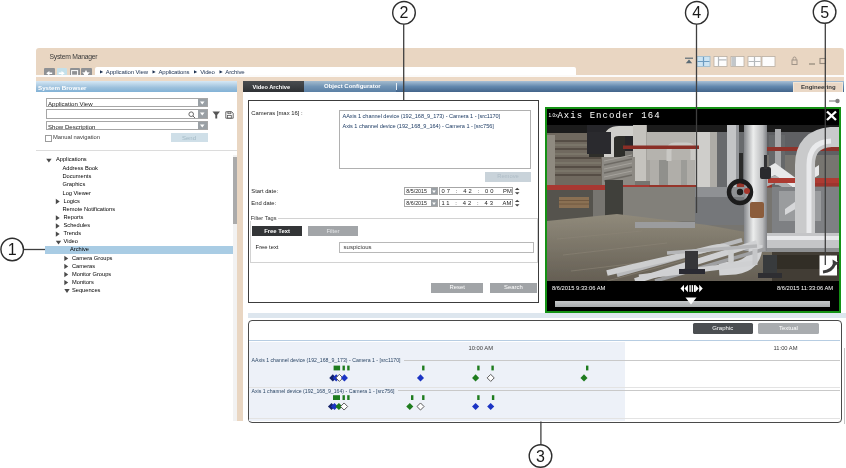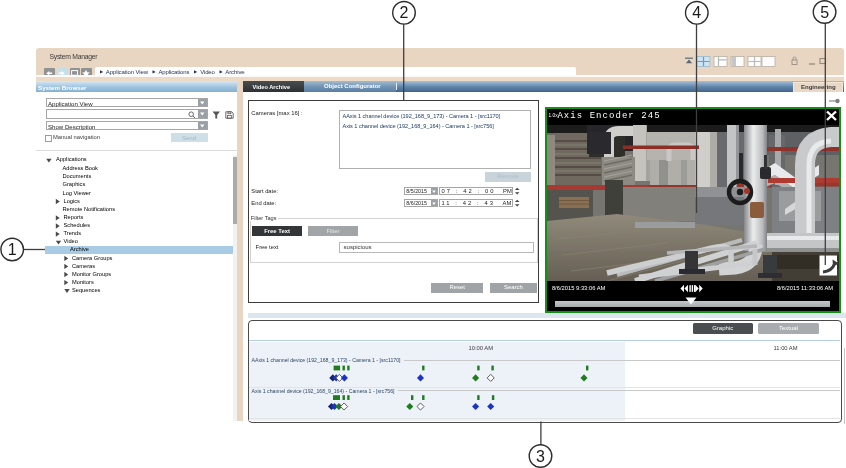--- a/index.html
+++ b/index.html
@@ -188,21 +188,21 @@
 <div class="abs" style="left:252.3px;top:225.5px;width:49.5px;height:10.1px;background:#333537;text-align:center;font-size:5.9px;font-weight:bold;color:#fff;line-height:10.1px;">Free Text</div>
 <div class="abs" style="left:308.2px;top:225.5px;width:49.5px;height:10.1px;background:#a2a5a8;text-align:center;font-size:5.9px;color:#e4e6e8;line-height:10.1px;">Filter</div>
 <div class="txt" style="left:255.6px;top:244.3px;font-size:5.8px;color:#222;">Free text</div>
 <div class="abs" style="left:339px;top:241.5px;width:195px;height:11.5px;border:1px solid #b8b8b8;box-sizing:border-box;background:#fff;"></div>
 <div class="txt" style="left:343.6px;top:244.3px;font-size:6px;color:#333;">suspicious</div>
 <div class="abs" style="left:431.2px;top:283.4px;width:52px;height:9.9px;background:#a1a4a7;text-align:center;font-size:5.9px;color:#fff;line-height:9.9px;">Reset</div>
 <div class="abs" style="left:489.7px;top:283.4px;width:47.3px;height:9.9px;background:#a1a4a7;text-align:center;font-size:5.9px;color:#fff;line-height:9.9px;">Search</div>
 
 <div class="abs" style="left:545px;top:107px;width:296px;height:206px;border:2px solid #149114;box-sizing:border-box;background:#000;"></div>
 <div class="txt" style="left:548.5px;top:112.5px;font-size:4.8px;color:#fff;">1.0x</div>
-<div class="txt" style="left:557.4px;top:111px;font-family:'Liberation Mono',monospace;font-size:9px;letter-spacing:1.05px;color:#fff;">Axis Encoder 245</div>
+<div class="txt" style="left:557.4px;top:111px;font-family:'Liberation Mono',monospace;font-size:9px;letter-spacing:1.05px;color:#fff;">Axis Encoder 164</div>
 <svg class="abs" style="left:825px;top:110px;" width="13" height="12">
     <path d="M2 1.5 L11 10 M11 1.5 L2 10" stroke="#fff" stroke-width="2.4"></path>
   </svg>
 
 <svg class="abs" style="left:547px;top:124.5px;" width="292" height="156" viewBox="0 0 292 156">
   <defs>
     <filter id="pb" x="-5%" y="-5%" width="110%" height="110%">
         <feGaussianBlur stdDeviation="0.7"></feGaussianBlur>
       </filter>
     <linearGradient id="floorg" x1="0" y1="0" x2="0" y2="1">

